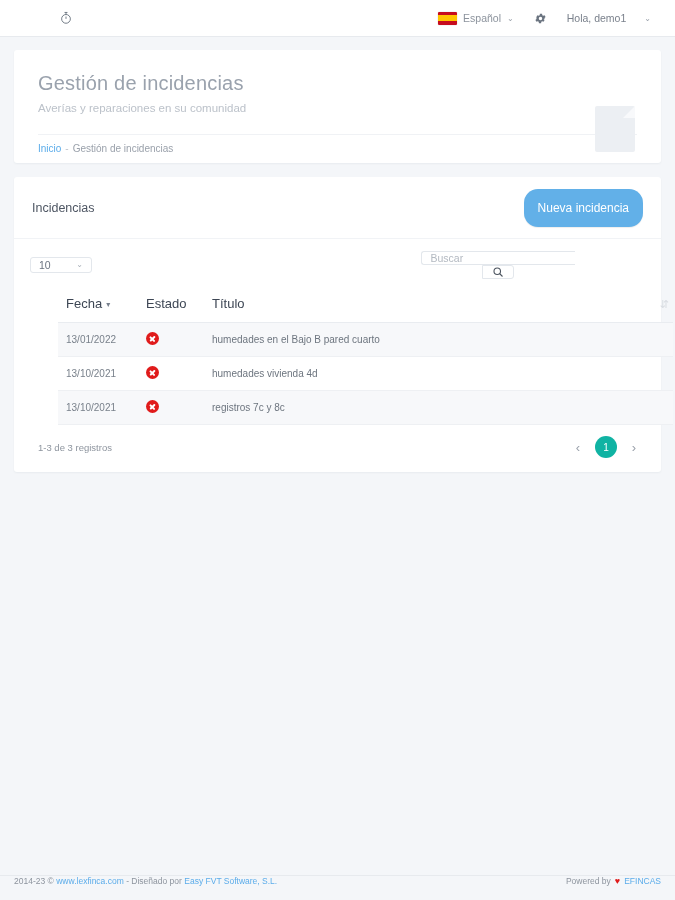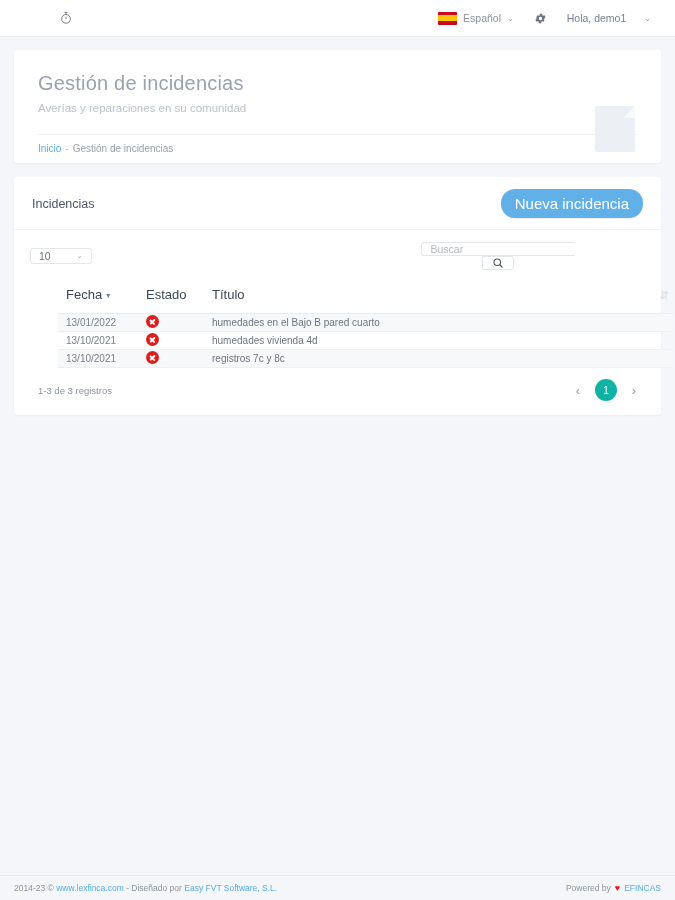--- a/index.html
+++ b/index.html
@@ -111,23 +111,23 @@
     padding: 12px 18px 11px 18px;
     border-bottom: 1px solid #f1f3f6;
   }
   .card-title { font-size: 12.5px; color: #4e5663; }
   .btn-primary {
     margin-left: auto;
     background: #62b0e8;
     color: #ffffff;
     border: none;
     border-radius: 14px;
-    font-size: 15px;
+    font-size: 12px;
     font-family: inherit;
-    padding: 6px 14px;
+    padding: 12px 14px;
     cursor: pointer;
     box-shadow: 0 1px 1px rgba(0,0,0,.07);
   }
 
   .card-body { padding: 12px 16px 0 16px; }
 
   .toolbar { display: flex; align-items: center; margin-bottom: 14px; }
   .len-select {
     position: relative;
     width: 62px; height: 16px;
@@ -183,21 +183,21 @@
   th.c-fecha { width: 88px; padding-left: 8px; }
   th.c-estado { width: 66px; }
   th.c-titulo { }
   th.c-sort { width: 26px; text-align: right; padding-right: 4px; }
   .sort-caret { font-size: 8px; color: #77808d; margin-left: 4px; vertical-align: middle; }
   .sort-faint { color: #d9dde2; font-size: 11px; }
 
   tbody td {
     font-size: 10px;
     color: #6d757f;
-    padding: 1px 0;
+    padding: 9px 0;
     border-bottom: 1px solid #eef0f3;
   }
   tbody tr:nth-child(odd) td { background: #f7f8fa; }
   td.c-fecha { padding-left: 8px; color: #79818b; white-space: nowrap; }
   td.c-estado { }
   td.c-titulo { color: #6d757f; }
 
   .status-x {
     width: 13px; height: 13px;
     border-radius: 50%;
@@ -231,21 +231,21 @@
     cursor: pointer;
   }
 
   
   .footer {
     position: absolute;
     left: 0; right: 0; bottom: 0;
     height: 25px;
     border-top: 1px solid #e7eaee;
     background: #f4f6f9;
-    display: flex; align-items: center;
+    display: flex; align-items: flex-start;
     padding: 0 14px;
     font-size: 8.5px;
     color: #8d949e;
   }
   .footer a { color: #5bacea; text-decoration: none; }
   .footer-right { margin-left: auto; display: flex; align-items: center; gap: 4px; }
   .heart { color: #e01b1b; font-size: 9px; }
   .brand { color: #5bacea; }
 </style>
 </head>

